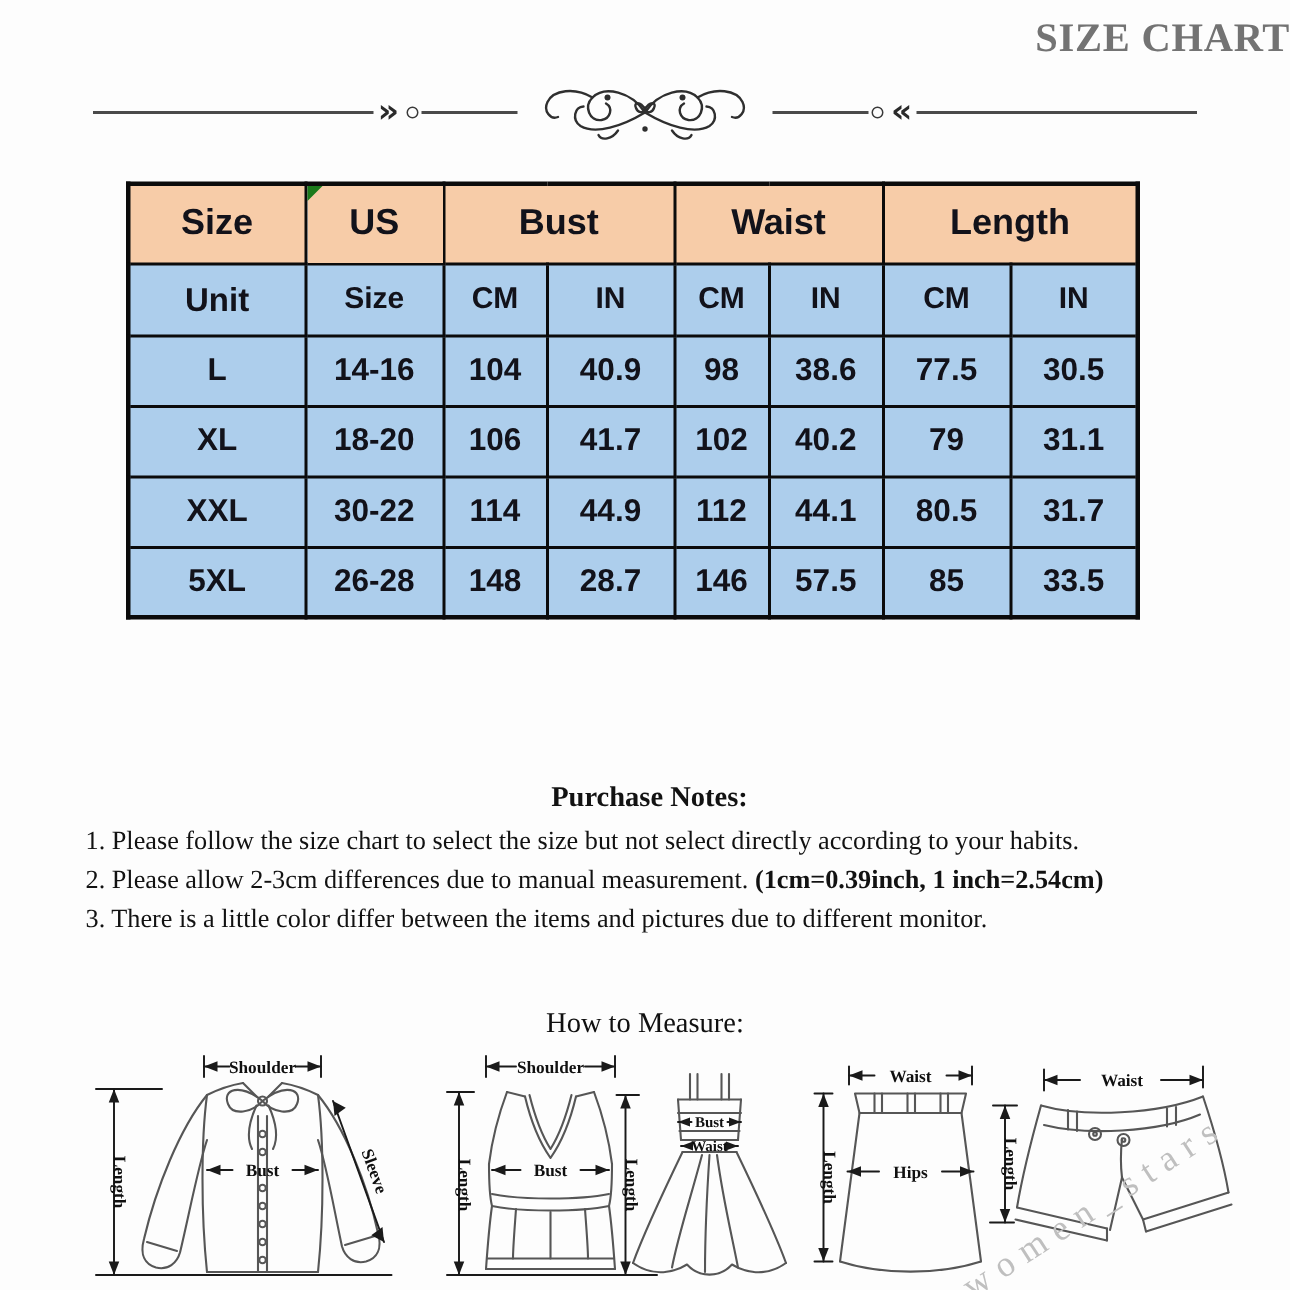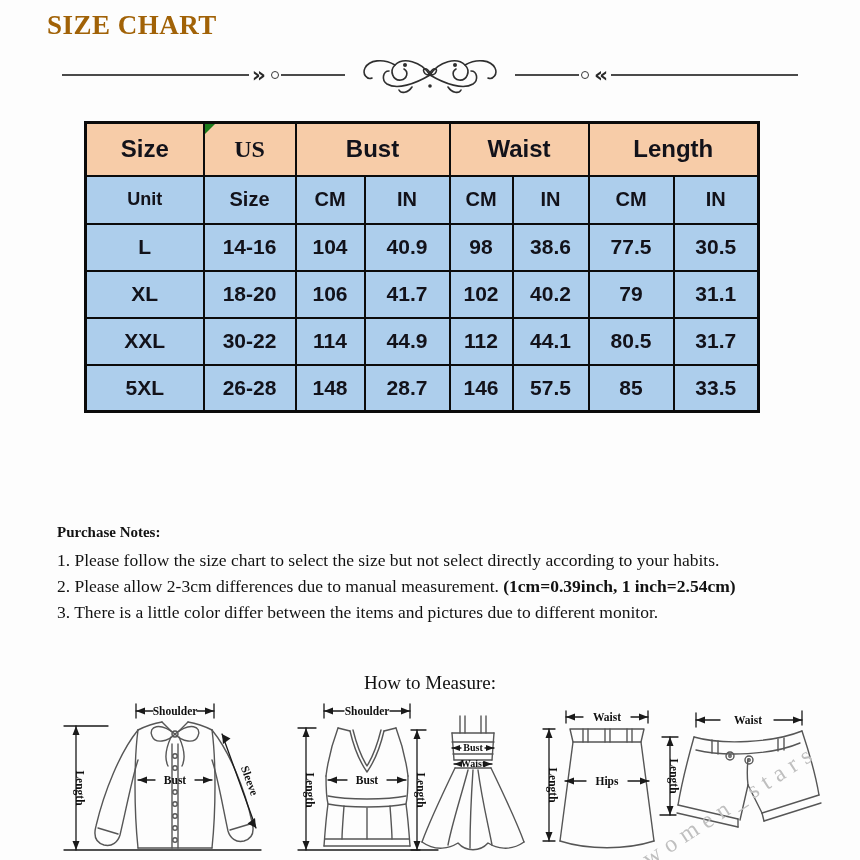--- a/index.html
+++ b/index.html
@@ -1,52 +1,52 @@
 <!DOCTYPE html>
 <html><head>
 <meta charset="utf-8">
 <style>
   html,body{margin:0;padding:0;background:#ffffff;}
   #stage{position:relative;width:860px;height:860px;background:#fdfdfd;overflow:hidden;
          font-family:"Liberation Sans",sans-serif;}
 
   
-  .title{position:absolute;top:10px;left:0;right:0;text-align:left;
+  .title{position:absolute;top:10px;left:0;right:0;text-align:right;
          font-family:"Liberation Serif",serif;font-weight:bold;font-size:27px;
-         letter-spacing:.5px;color:#a16207;padding-left:47px;}
+         letter-spacing:.5px;color:#737373;}
   .divider{position:absolute;top:52px;left:62px;right:62px;height:46px;
            display:flex;align-items:center;color:#2e2e2e;}
   .dline{border-top:2px solid #4a4a4a;height:0;}
   .dlong{flex:1;}
   .dshort{width:64px;}
   .chev{font-family:"DejaVu Sans",sans-serif;font-weight:bold;font-size:22px;
         line-height:1;margin:0 3px;color:#2a2a2a;}
   .ddot{width:6px;height:6px;border:1.6px solid #3a3a3a;border-radius:50%;margin:0 2px;}
 
   
   .sztable{position:absolute;left:84px;top:121px;width:673px;border-collapse:collapse;
            table-layout:fixed;border:3px solid #0b0b0b;}
   .sztable th,.sztable td{border:2px solid #0b0b0b;text-align:center;vertical-align:middle;
            padding:0;font-weight:bold;color:#12121a;}
   .gh{height:53px;}
   .gh th{background:#F7CCA8;font-size:24px;}
   .sh{height:48px;}
   .sh th{background:#ADCEEC;font-size:20px;}
-  .sh th.unitcell{font-size:18px;}
+  .sh th.unitcell{font-size:22px;}
   .dr{height:47px;}
   .dr td{background:#ADCEEC;font-size:21px;}
   .brown{color:#A04A1D;}
-  .uscell{position:relative;font-family:Liberation Serif, serif;}
+  .uscell{position:relative;}
   .corner{position:absolute;top:0;left:0;width:0;height:0;
           border-top:10px solid #1B7A1B;border-right:10px solid transparent;}
 
   
   .notes{position:absolute;left:57px;top:519px;width:752px;color:#121212;
          font-family:"Liberation Serif",serif;font-size:17.5px;line-height:26px;}
-  .notes h3{margin:0 0 2px 0;font-size:15px;}
+  .notes h3{margin:0 0 2px 0;text-align:center;font-size:19px;}
   .notes p{margin:0;}
   .notes .b{font-weight:bold;text-align:right;}
   .measure-head{position:absolute;left:0;right:0;top:672px;text-align:center;
          font-family:"Liberation Serif",serif;font-weight:normal;font-size:19px;color:#101010;}
 
   
   .fig{position:absolute;}
   .fig path,.fig line,.fig circle{fill:none;stroke:#565656;stroke-width:1.4;
         stroke-linecap:round;stroke-linejoin:round;}
   .fig .m{stroke:#1a1a1a;stroke-width:1.3;}

